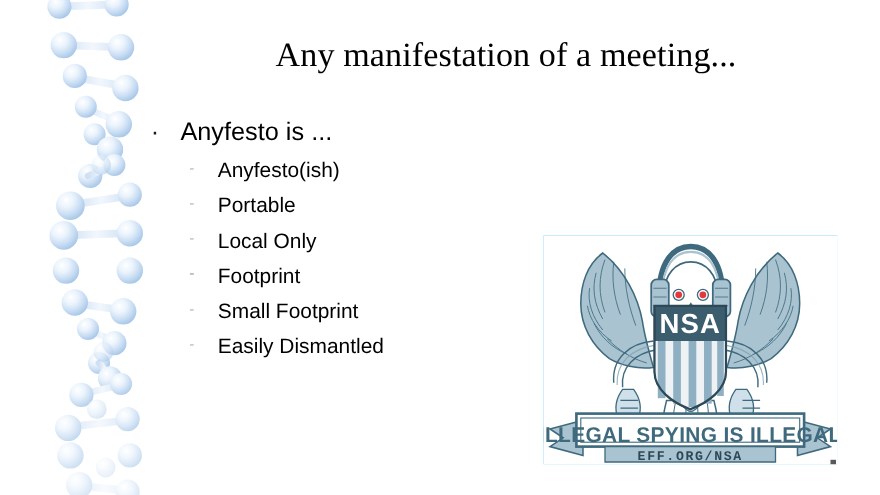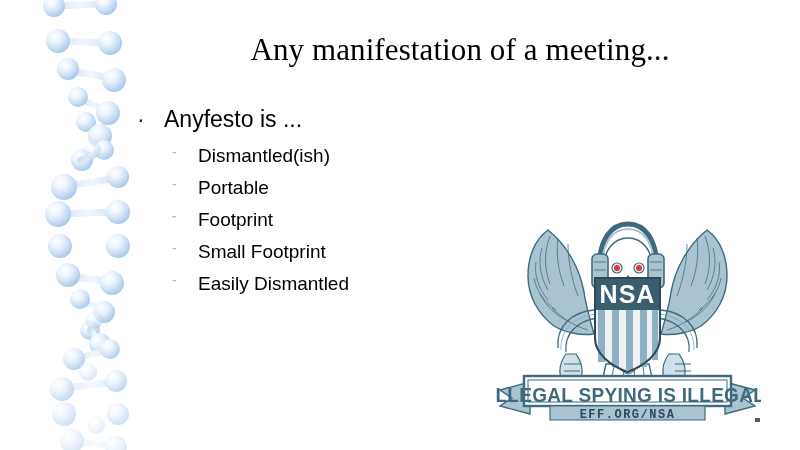--- a/index.html
+++ b/index.html
@@ -207,30 +207,31 @@
 
   <div id="body-list">
 
     <div class="lvl1">
       <span class="marker">·</span>
       <span>Anyfesto is ...</span>
     </div>
 
     <div class="lvl2">
       <span class="marker">-</span>
-      <span>Dismantled(ish)</span>
+      <span>Anyfesto(ish)</span>
     </div>
 
     <div class="lvl2">
       <span class="marker">-</span>
       <span>Portable</span>
     </div>
 
     <div class="lvl2">
       <span class="marker">-</span>
+      <span>Local Only</span>
     </div>
 
     <div class="lvl2">
       <span class="marker">-</span>
     </div>
 
     <div class="lvl2">
       <span class="marker">-</span>
       <span>Footprint</span>
     </div>

